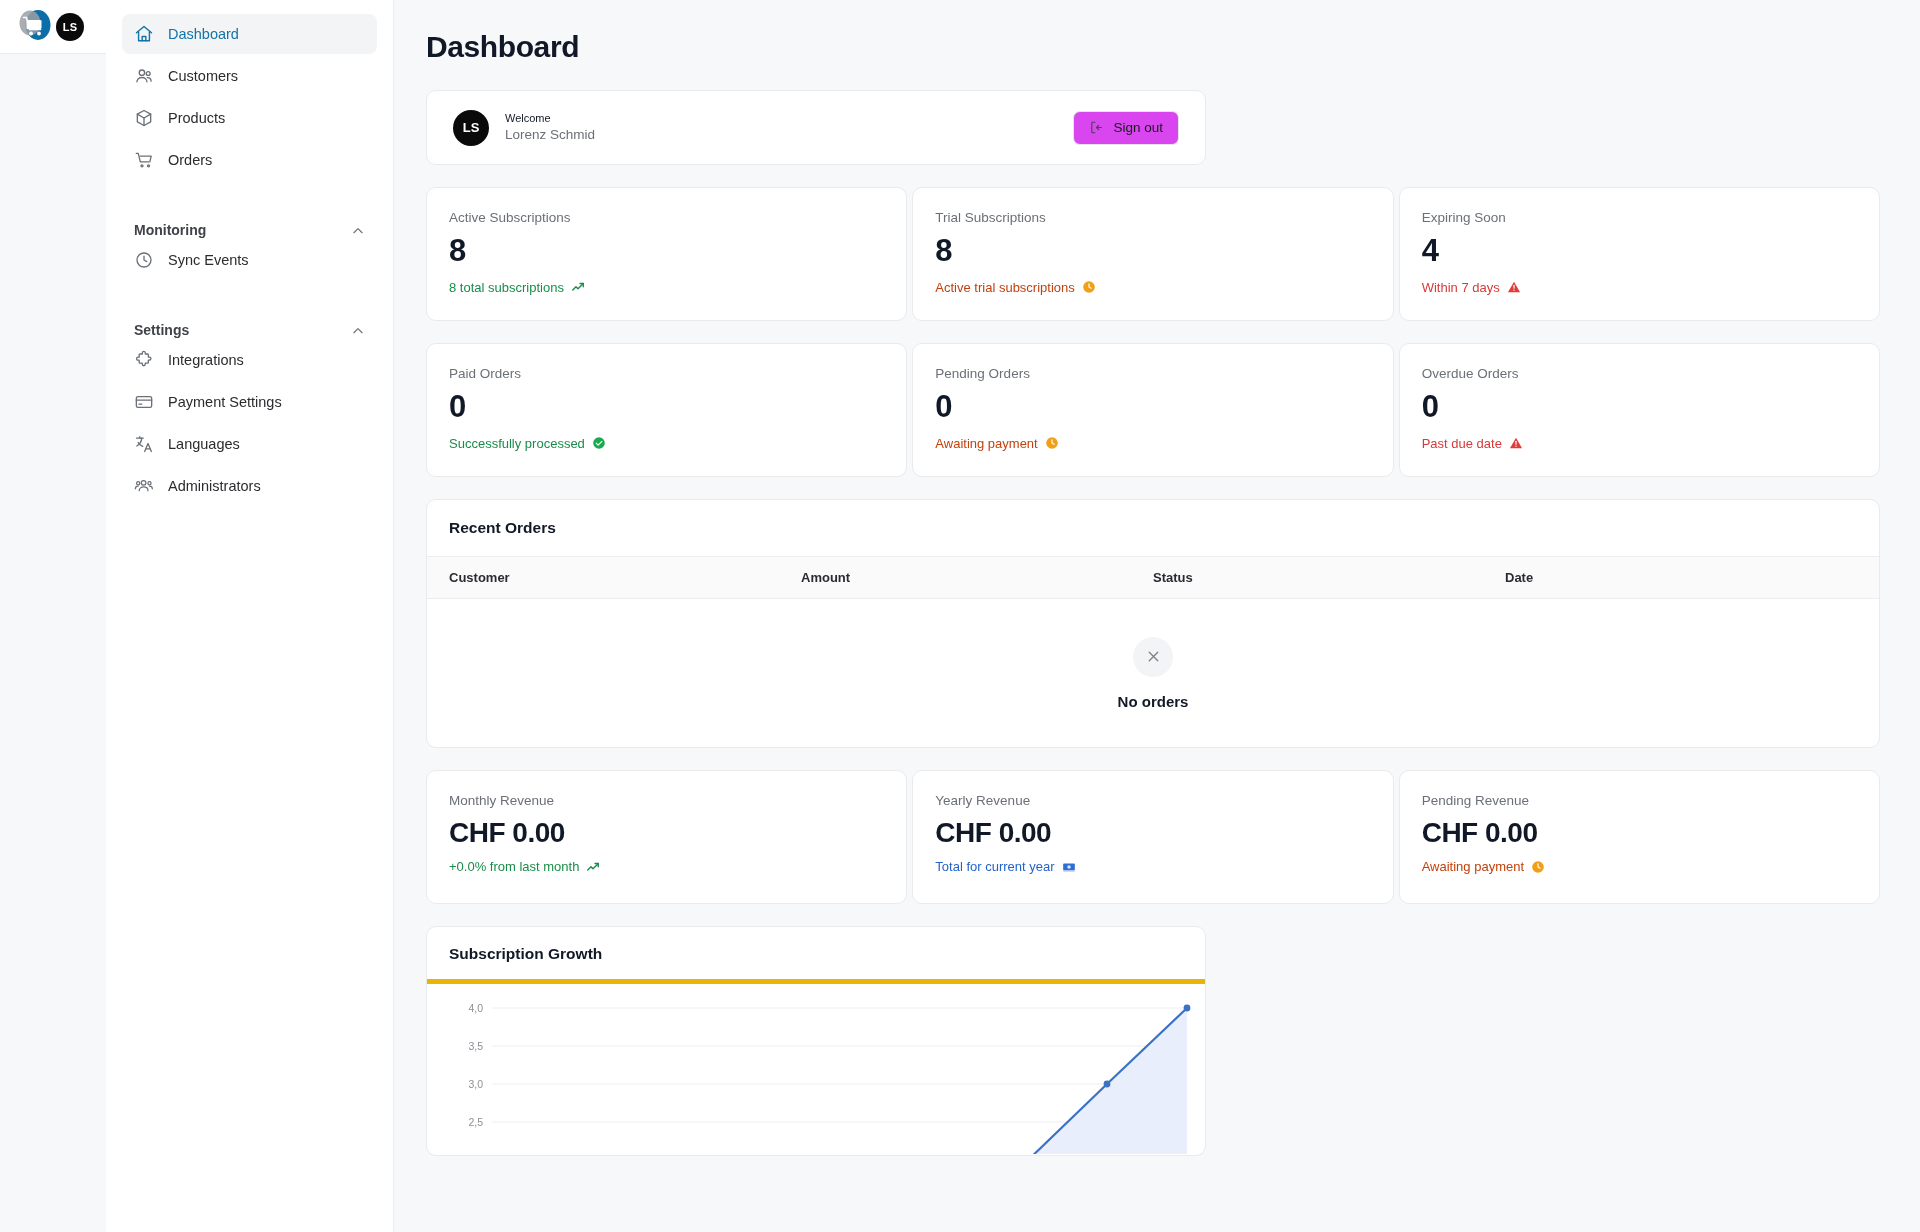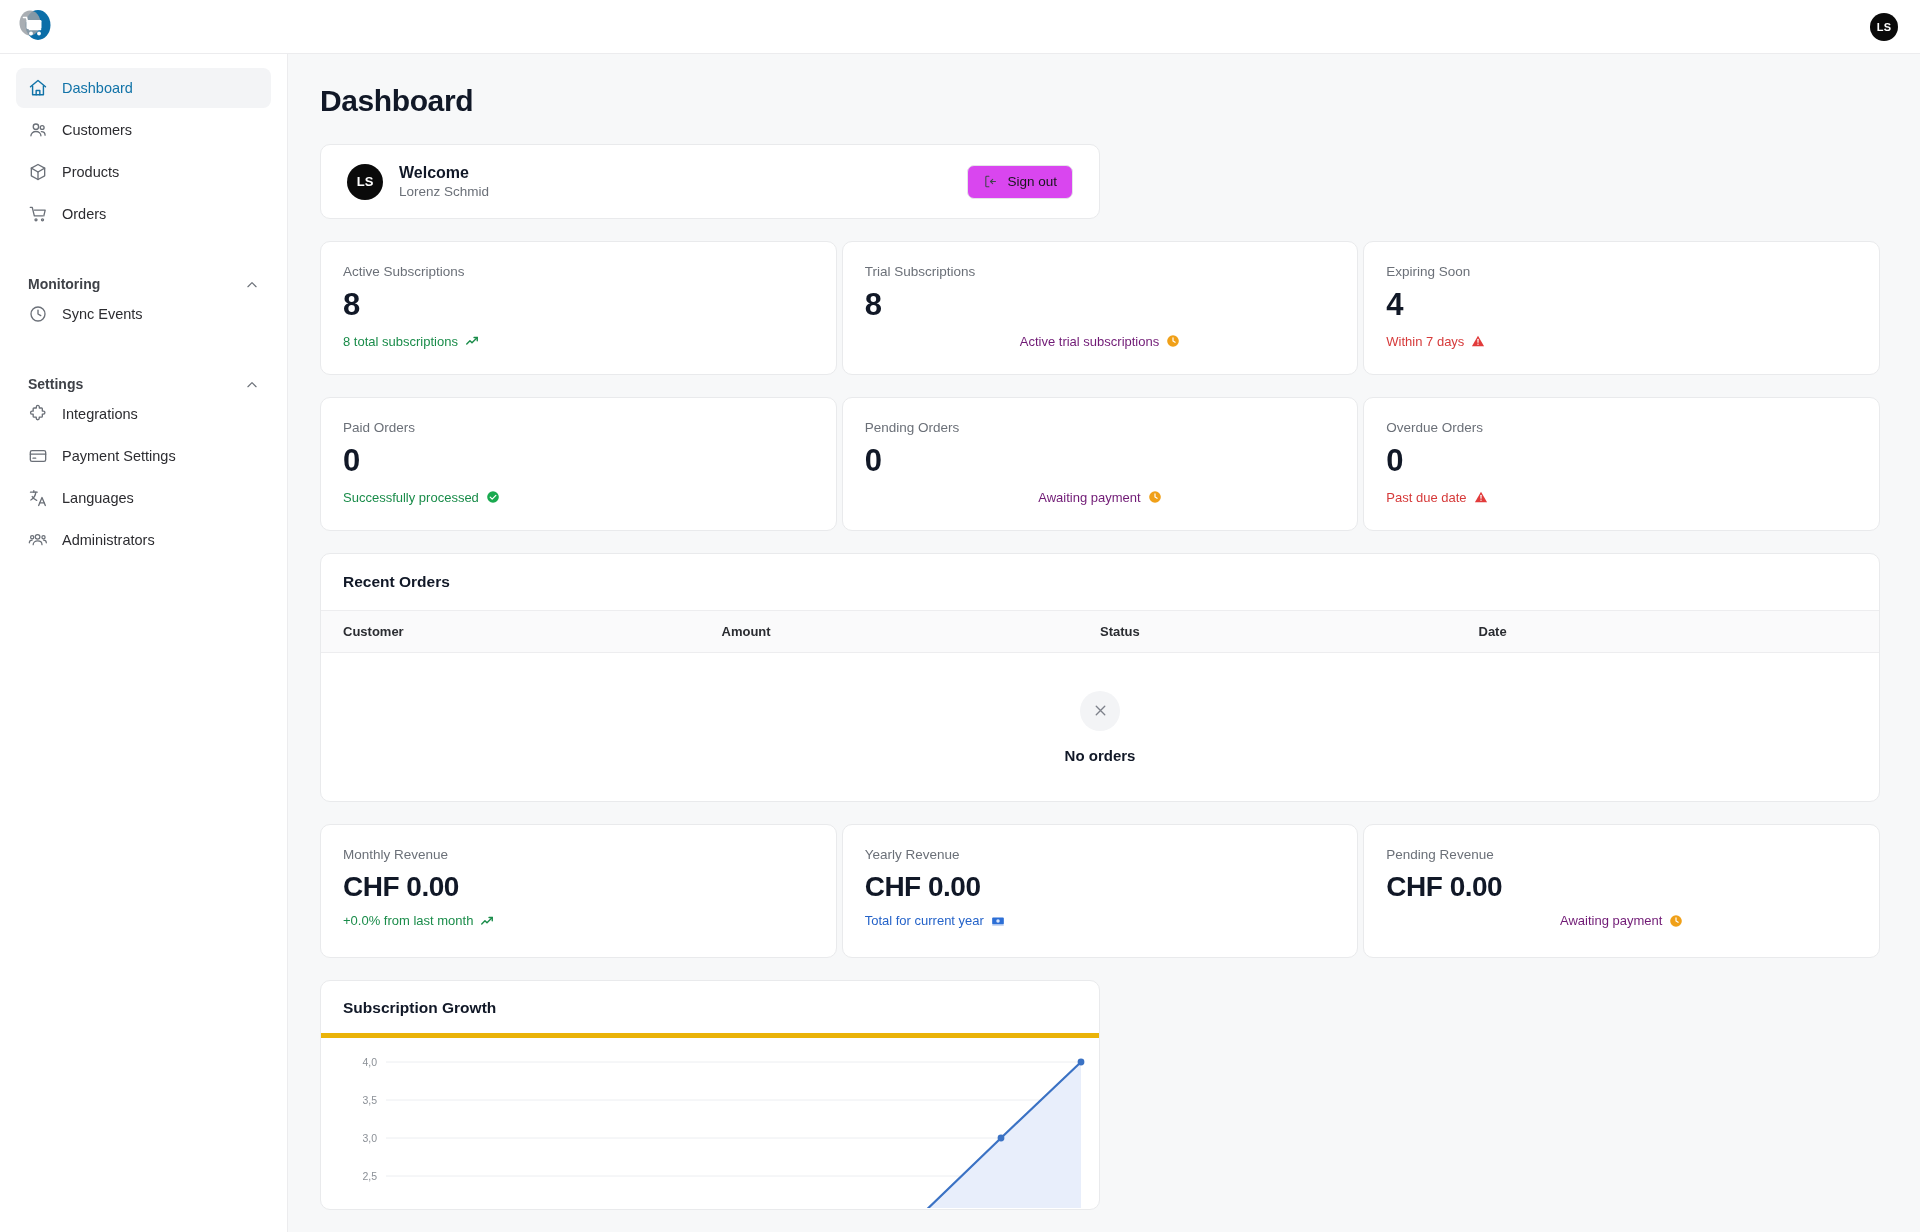--- a/index.html
+++ b/index.html
@@ -3,21 +3,21 @@
 <meta charset="utf-8">
 <style>
   * { box-sizing: border-box; margin: 0; padding: 0; }
   html, body {
     width: 1920px; height: 1232px;
     background: #f7f8f9;
     font-family: "Liberation Sans", sans-serif;
     color: #111827;
     overflow: hidden;
   }
-  .app { position: relative; width: 1920px; height: 1232px; display: flex; flex-direction: column; }
+  .app { position: relative; width: 1920px; height: 1232px; display: flex; flex-direction: row; }
 
   
   .topbar {
     height: 54px; background: #ffffff; flex: 0 0 54px;
     display: flex; align-items: center; justify-content: space-between;
     padding: 0 22px 0 14px;
     border-bottom: 1px solid #ececee;
   }
   .brand-logo { width: 42px; height: 38px; position: relative; display: block; }
   .avatar-top {
@@ -63,39 +63,39 @@
   .welcome {
     width: 780px; height: 75px; display: flex; align-items: center;
     justify-content: space-between; padding: 0 26px; margin-bottom: 22px;
   }
   .welcome-left { display: flex; align-items: center; gap: 16px; }
   .avatar-lg {
     width: 36px; height: 36px; border-radius: 50%; background: #0a0a0a; color: #fff;
     display: flex; align-items: center; justify-content: center;
     font-size: 13px; font-weight: 700;
   }
-  .welcome-title { font-size: 16px; font-weight: 700; line-height: 1.35; }
+  .welcome-title { font-size: 11px; font-weight: 400; line-height: 1.35; }
   .welcome-sub { font-size: 13.5px; color: #6b7078; line-height: 1.35; }
   .signout {
     display: flex; align-items: center; gap: 9px;
     height: 34px; padding: 0 15px; border: 1px solid #e4e5e8;
     border-radius: 7px; background: #d946ef; font-size: 13.5px; color: #17181b;
     cursor: pointer; font-family: inherit;
   }
   .signout .ico { width: 15px; height: 15px; color: #41454c; }
 
   
   .grid3 { display: grid; grid-template-columns: repeat(3, 1fr); gap: 5px; margin-bottom: 22px; }
   .stat { padding: 22px 22px 20px 22px; min-height: 134px; }
   .stat-label { font-size: 13.5px; color: #6b7078; margin-bottom: 9px; }
   .stat-value { font-size: 31px; font-weight: 700; letter-spacing: -.5px; line-height: 1.12; margin-bottom: 11px; }
   .stat-value.money { font-size: 28px; }
   .stat-foot { font-size: 13px; display: flex; align-items: center; gap: 7px; }
   .c-green { color: #1a8c4a; }
-  .c-orange { color: #701a75; justify-content: center; }
+  .c-orange { color: #c2410c; }
   .c-red { color: #d63a3a; }
   .c-blue { color: #2563c9; }
   .badge-ico { width: 14px; height: 14px; display: inline-block; flex: 0 0 14px; }
 
   
   .orders-card { margin-bottom: 22px; overflow: hidden; }
   .orders-head { padding: 19px 22px; font-size: 15.5px; font-weight: 700; border-bottom: 1px solid #ededef; }
   .orders-cols {
     display: grid; grid-template-columns: 1fr 1fr 1fr 1fr;
     background: #fafafb; border-bottom: 1px solid #ededef;

